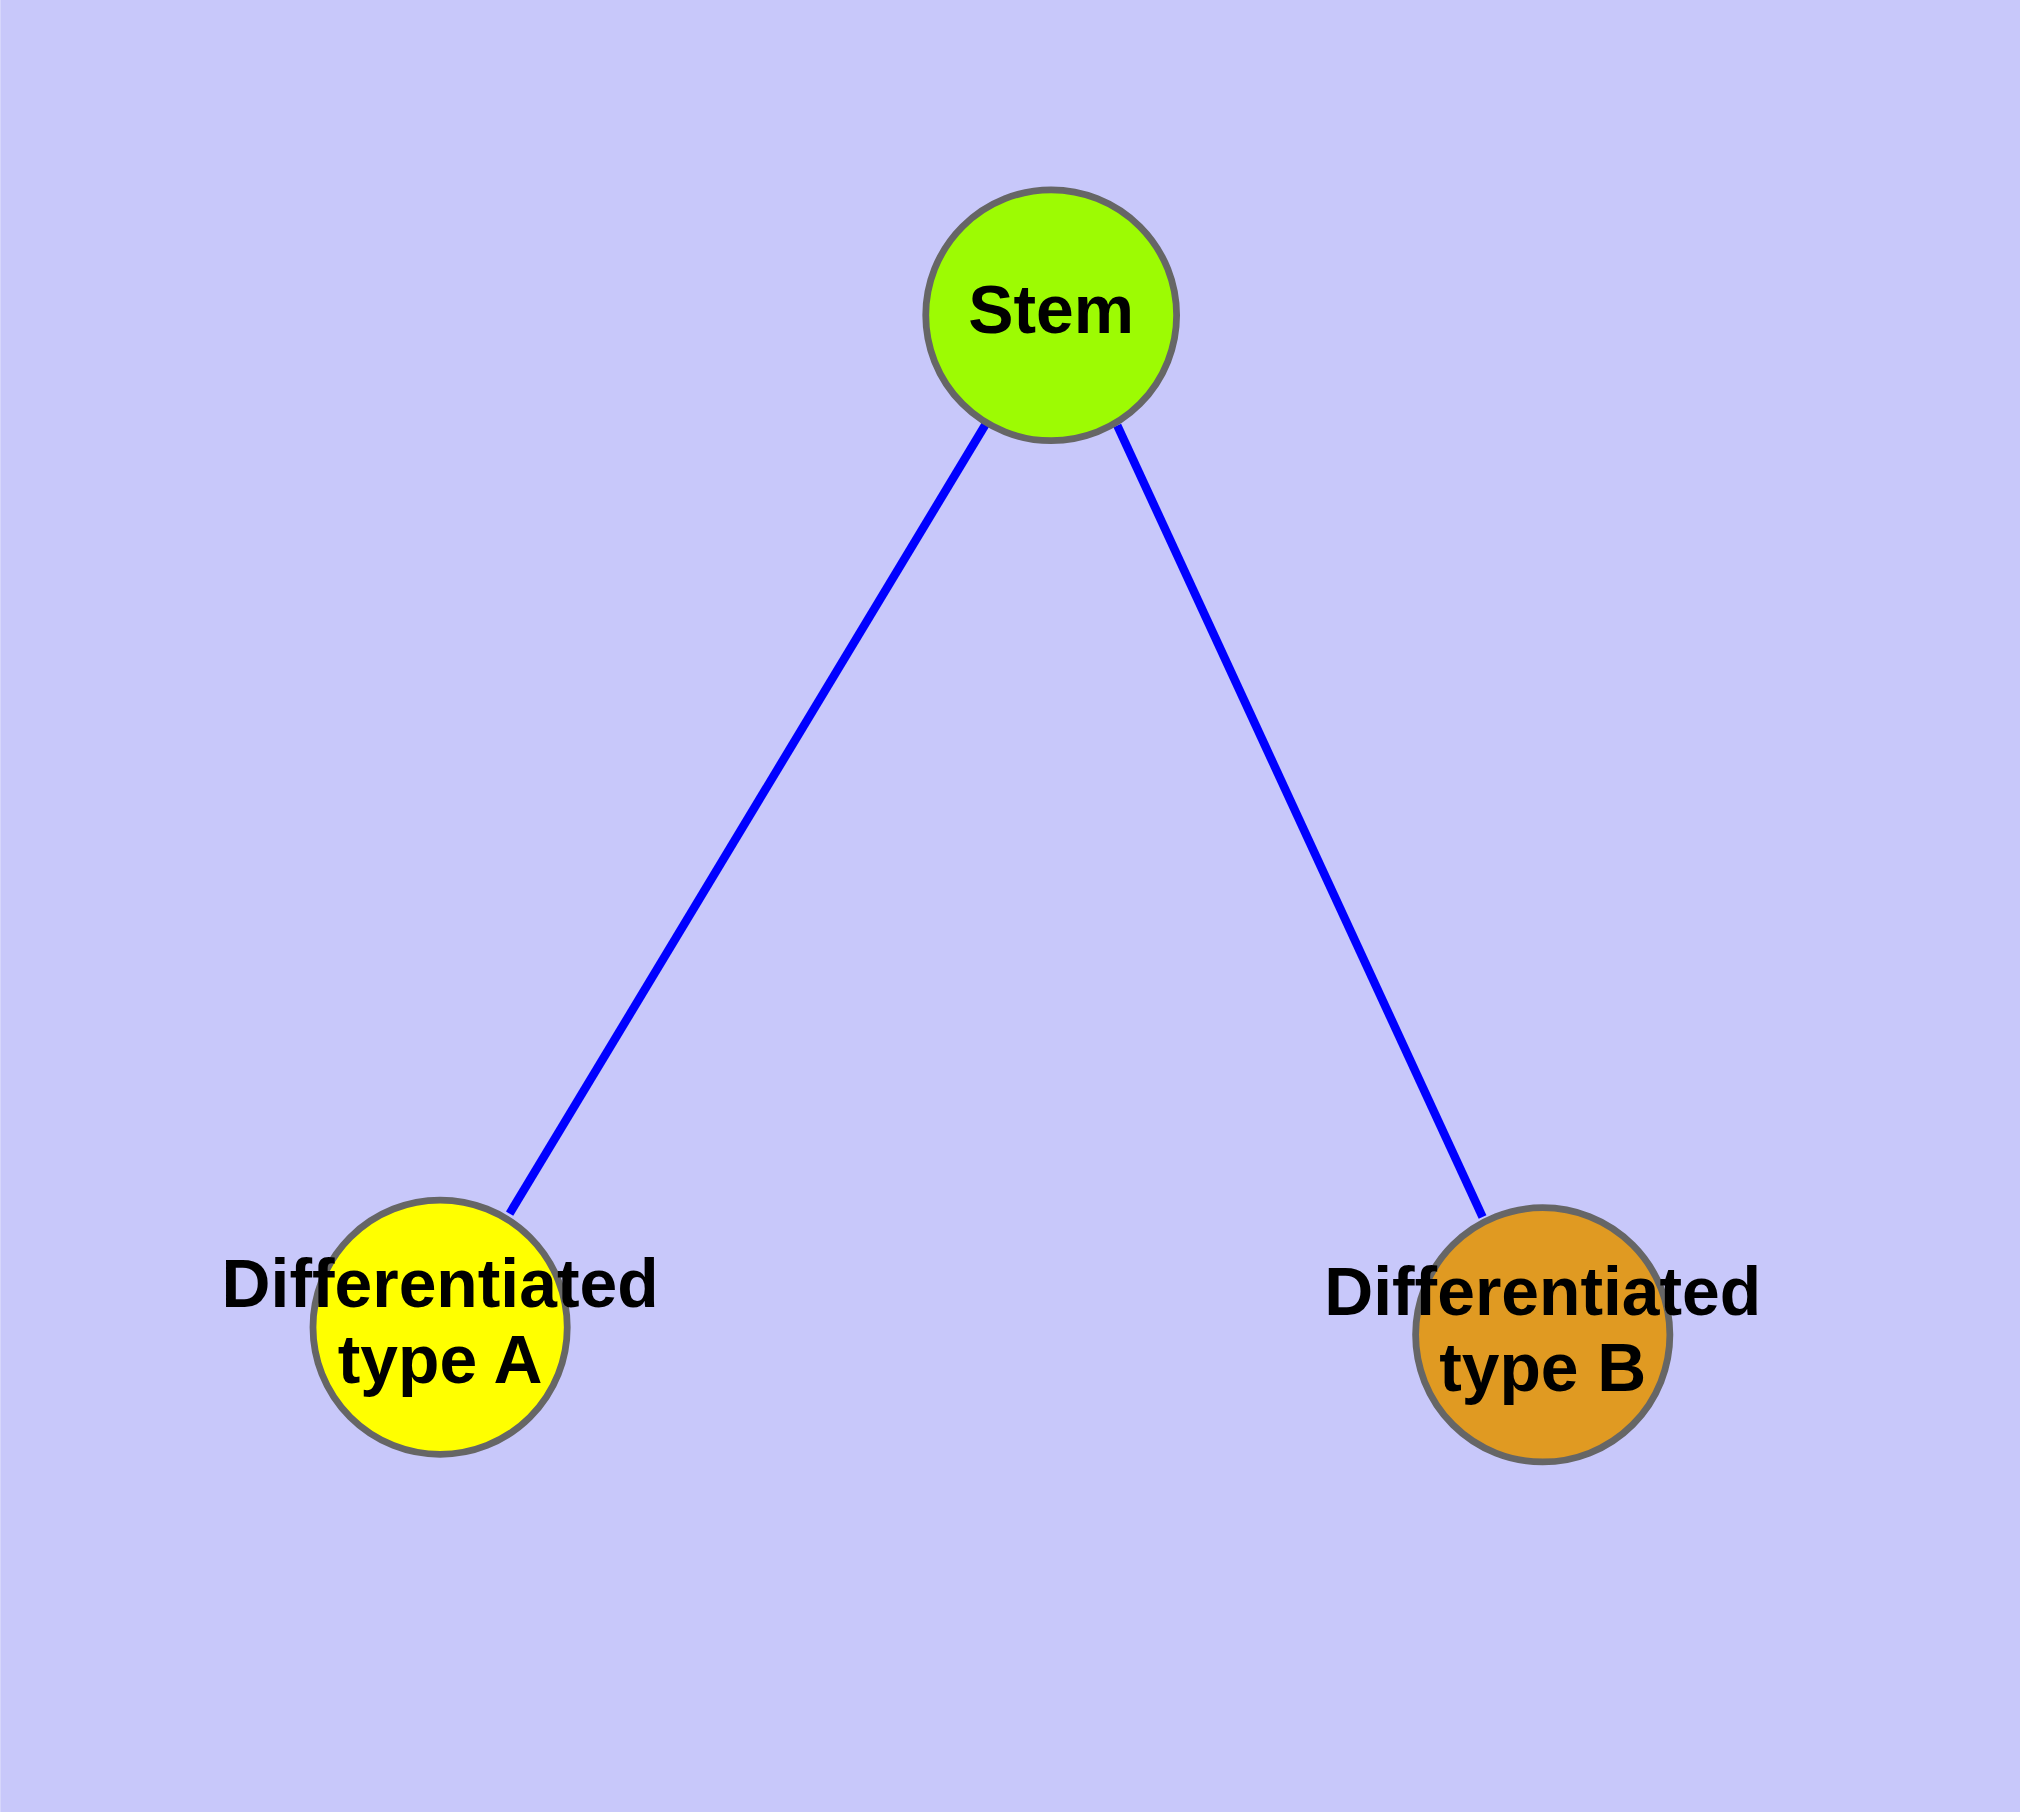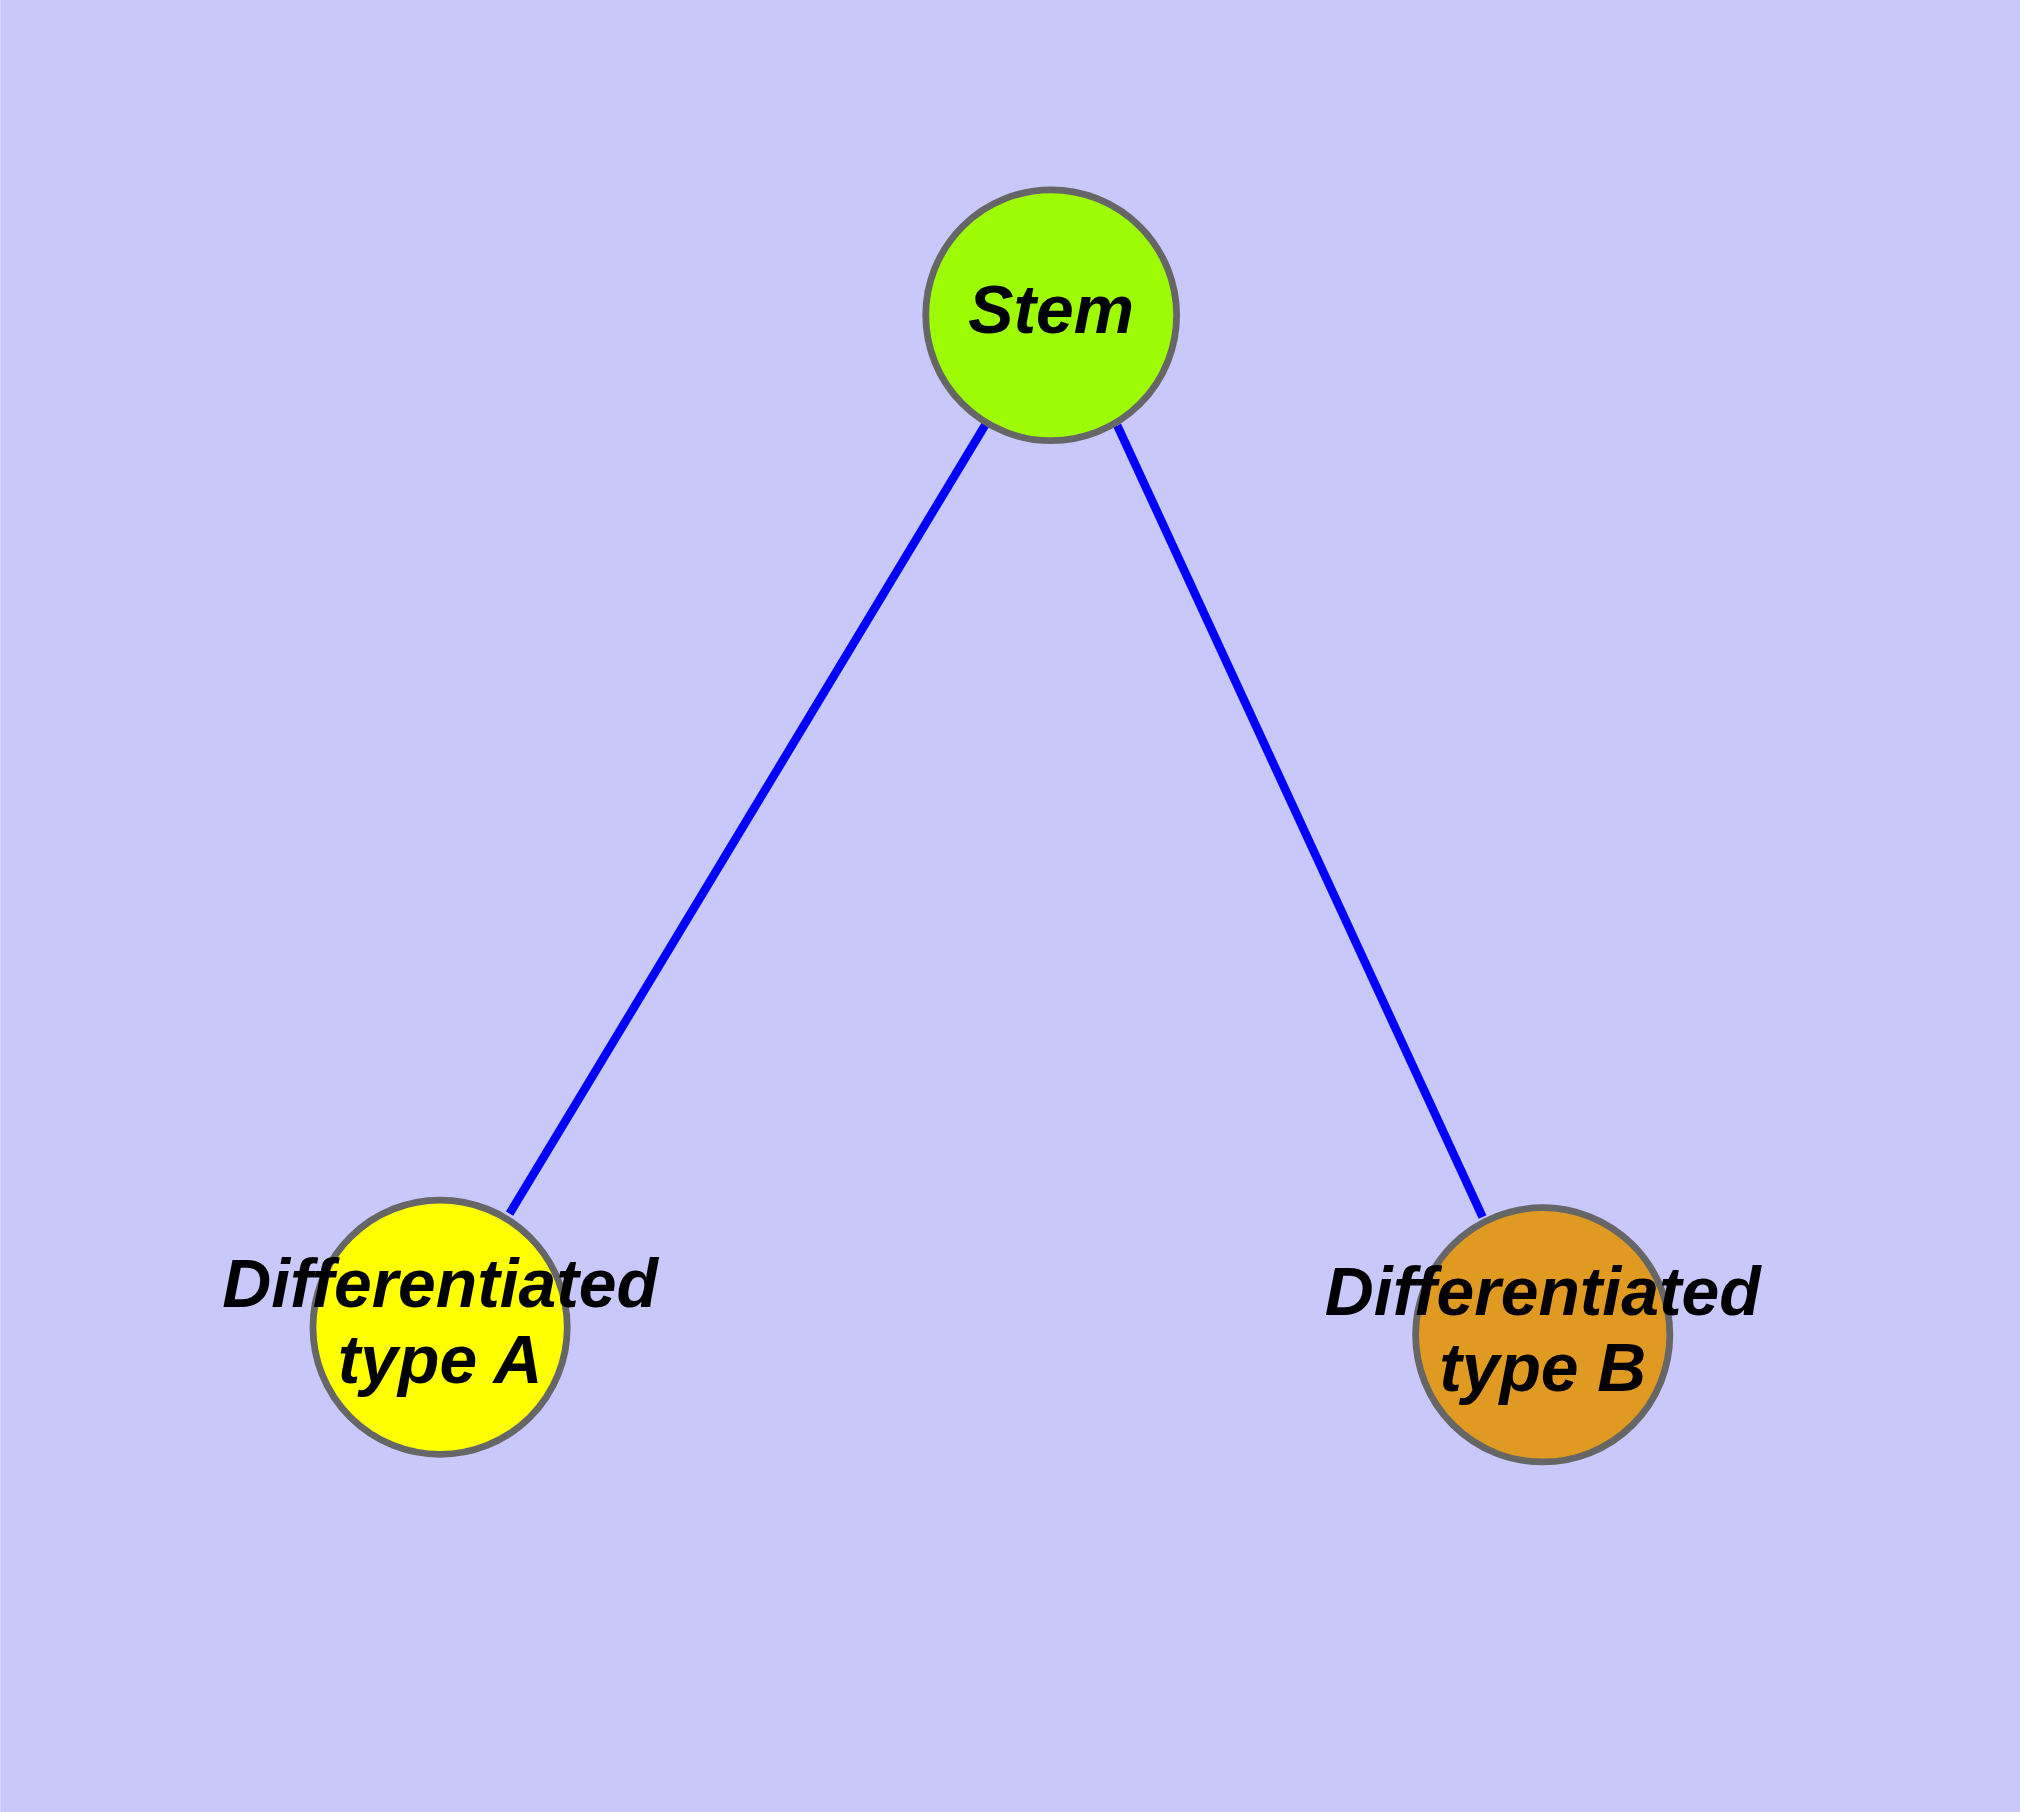--- a/index.html
+++ b/index.html
@@ -6,21 +6,20 @@
     margin: 0;
     padding: 0;
     background: #ffffff;
   }
   #canvas-root {
     position: relative;
     width: 2021px;
     height: 1812px;
     overflow: hidden;
     font-family: "Liberation Sans", sans-serif;
-    font-style: italic;
   }
   #graph-svg {
     position: absolute;
     top: 0;
     left: 0;
     width: 2021px;
     height: 1812px;
     display: block;
   }
   .node-label {

